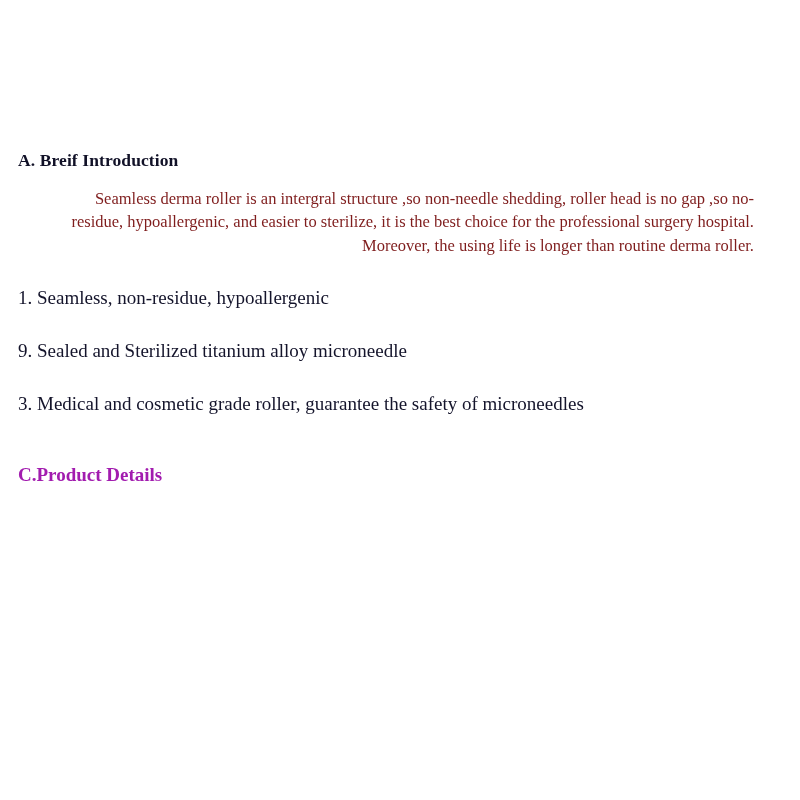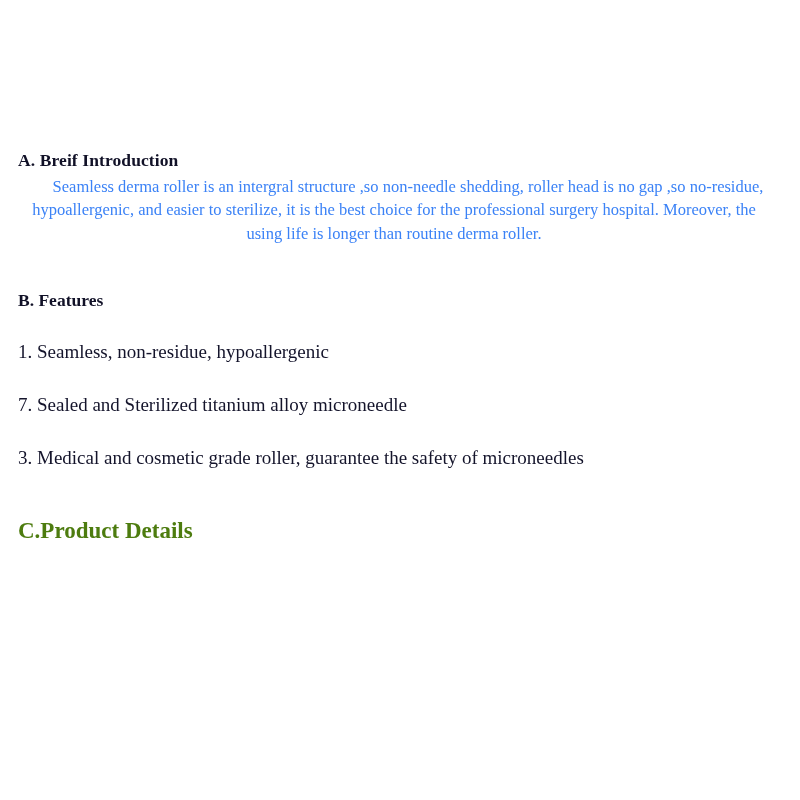--- a/index.html
+++ b/index.html
@@ -24,23 +24,23 @@
   .section-heading {
     font-size: 17.5px;
     font-weight: bold;
     color: #111127;
     margin: 0 0 4px 0;
     letter-spacing: 0.1px;
   }
   .intro-body {
     font-size: 16.5px;
     line-height: 1.42;
-    color: #3b82f6;
-    margin: 4px;
-    text-align: center;
+    color: #7f1d1d;
+    margin: 16px;
+    text-align: right;
     max-width: 775px;
   }
   .intro-body .indent {
     display: inline-block;
     width: 28px;
   }
   .features-heading {
     font-size: 17.5px;
     font-weight: bold;
     color: #111127;
@@ -51,38 +51,37 @@
     margin: 0;
     padding: 0;
   }
   .feature-item {
     font-size: 19px;
     line-height: 1.2;
     color: #14142b;
     margin-top: 30px;
   }
   .details-heading {
-    font-size: 23px;
+    font-size: 19px;
     font-weight: bold;
-    color: #4d7c0f;
+    color: #a21caf;
     margin: 48px 0 0 0;
   }
 </style>
 </head>
 <body>
 
 <div class="page">
 
   <h2 class="section-heading">A. Breif Introduction</h2>
 
   <p class="intro-body"><span class="indent"></span><span>Seamless derma roller is an intergral structure ,so non-needle shedding, roller head is no gap ,so no-residue, hypoallergenic, and easier to sterilize, it is the best  choice for the professional surgery hospital. Moreover,  the using life is longer than routine derma roller.</span></p>
 
-  <h2 class="features-heading">B. Features</h2>
 
   <ul class="feature-list">
     <li class="feature-item">1. Seamless, non-residue, hypoallergenic</li>
-    <li class="feature-item">7. Sealed and Sterilized  titanium alloy microneedle</li>
+    <li class="feature-item">9. Sealed and Sterilized  titanium alloy microneedle</li>
     <li class="feature-item">3. Medical and cosmetic grade roller, guarantee the safety of microneedles</li>
   </ul>
 
   <h2 class="details-heading">C.Product Details</h2>
 
 </div>
 
 </body></html>

